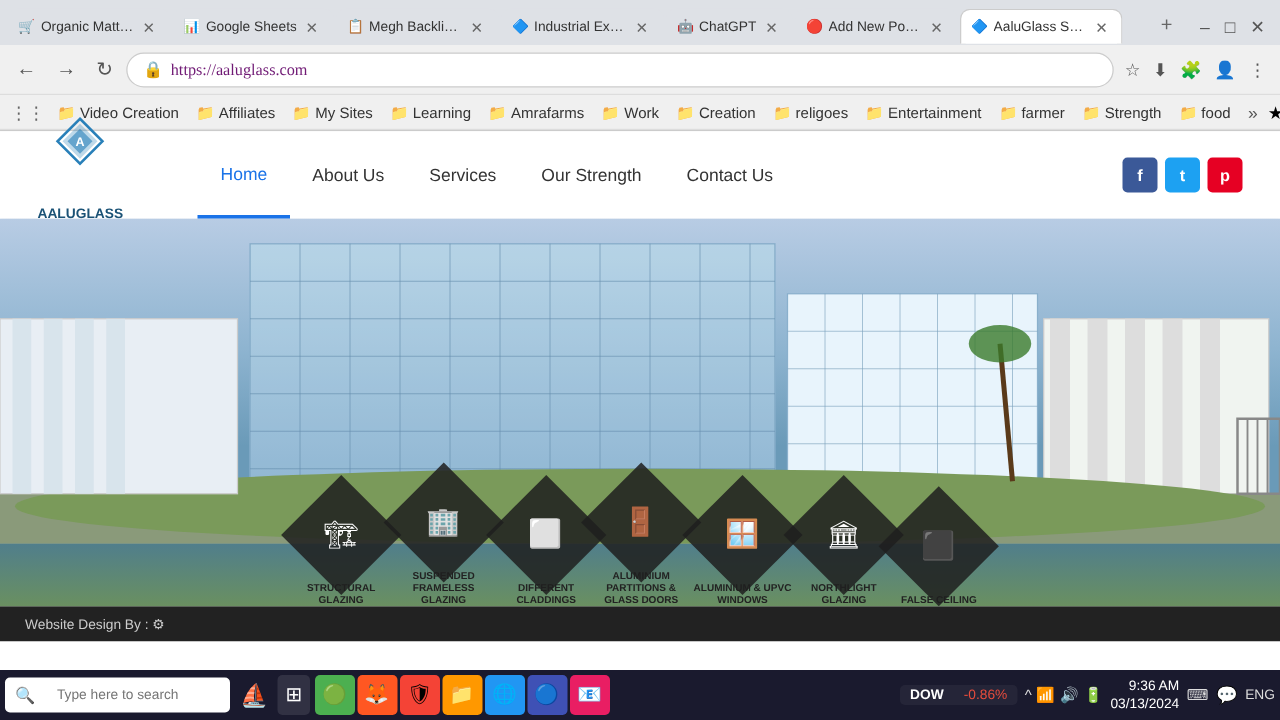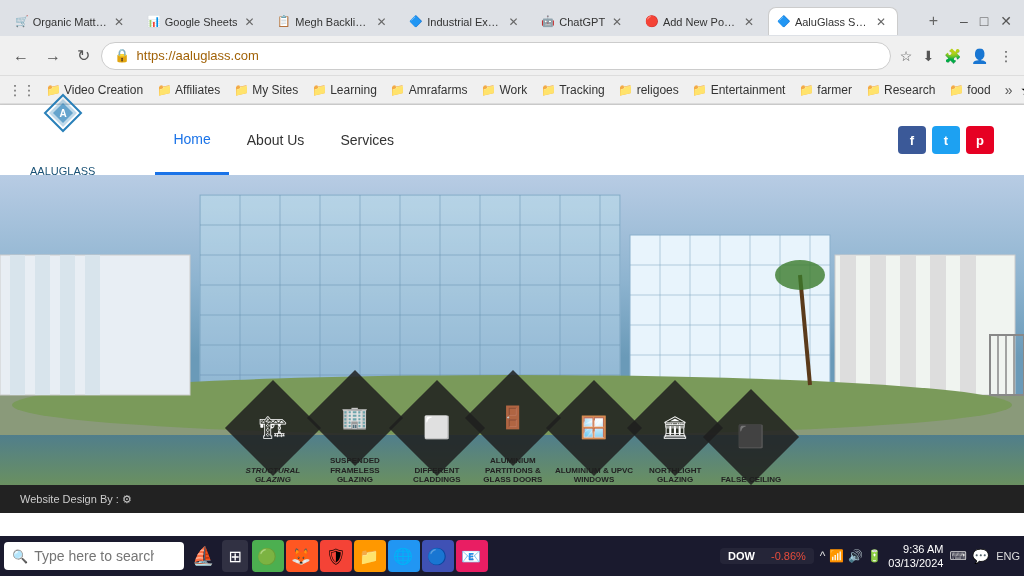--- a/index.html
+++ b/index.html
@@ -18,21 +18,21 @@
     .tab-new { background: none; border: none; cursor: pointer; font-size: 16px; color: #666; padding: 0 6px; }
     .win-minimize { background: none; border: none; cursor: pointer; font-size: 14px; color: #555; padding: 0 6px; }
     .win-maximize { background: none; border: none; cursor: pointer; font-size: 14px; color: #555; padding: 0 6px; }
     .win-close { background: none; border: none; cursor: pointer; font-size: 14px; color: #555; padding: 0 6px; }
     .window-controls { display: flex; align-items: center; margin-left: 8px; }
 
     
     .address-bar { display: flex; align-items: center; background: #f0f0f0; padding: 4px 8px; height: 40px; gap: 6px; border-bottom: 1px solid #ddd; }
     .nav-btn { background: none; border: none; cursor: pointer; font-size: 16px; color: #555; padding: 2px 5px; border-radius: 3px; }
     .url-bar { flex: 1; display: flex; align-items: center; background: #fff; border: 1px solid #ccc; border-radius: 16px; padding: 3px 12px; font-size: 13px; color: #333; height: 28px; gap: 6px; }
-    .url-text { flex: 1; font-size: 13px; color: #a16207; }
+    .url-text { flex: 1; font-size: 13px; color: #701a75; font-family: Liberation Serif, serif; }
     .addr-right { display: flex; align-items: center; gap: 4px; }
     .addr-icon-btn { background: none; border: none; cursor: pointer; font-size: 14px; color: #555; padding: 3px; border-radius: 3px; }
 
     
     .bookmarks-bar { display: flex; align-items: center; padding: 2px 8px; height: 28px; gap: 4px; background: #f0f0f0; border-bottom: 1px solid #ddd; font-size: 12px; overflow: hidden; }
     .bookmark-item { display: flex; align-items: center; gap: 3px; padding: 2px 6px; border-radius: 3px; cursor: pointer; white-space: nowrap; color: #333; font-size: 12px; }
     .bm-icon { font-size: 12px; }
     .bm-more { margin-left: auto; cursor: pointer; font-size: 14px; color: #555; padding: 0 4px; }
 
     
@@ -59,21 +59,21 @@
     .service-diamond-inner { transform: rotate(-45deg); color: #fff; font-size: 22px; }
     .service-label { font-size: 8px; color: #222; text-align: center; font-weight: bold; text-transform: uppercase; max-width: 80px; line-height: 1.2; }
 
     
     .site-footer { background: #222; color: #ccc; font-size: 11px; display: flex; align-items: center; justify-content: space-between; padding: 0 20px; height: 28px; }
 
     
     .taskbar { position: absolute; bottom: 0; left: 0; width: 1024px; height: 40px; background: #1a1a2e; display: flex; align-items: center; gap: 4px; padding: 0 4px; z-index: 100; }
     .taskbar-search { display: flex; align-items: center; background: #fff; border-radius: 4px; padding: 2px 8px; gap: 6px; height: 28px; min-width: 180px; }
     .taskbar-search-icon { font-size: 13px; color: #666; }
-    .taskbar-search-input { border: none; outline: none; font-size: 14px; color: #737373; width: 120px; }
+    .taskbar-search-input { border: none; outline: none; font-size: 11px; color: #737373; width: 120px; text-align: center; }
     .taskbar-ship { font-size: 18px; margin: 0 4px; cursor: pointer; }
     .taskbar-btn { background: rgba(255,255,255,0.1); border: none; border-radius: 4px; padding: 2px 6px; height: 32px; cursor: pointer; display: flex; align-items: center; justify-content: center; color: #fff; font-size: 16px; }
     .taskbar-right { margin-left: auto; display: flex; align-items: center; gap: 6px; }
     .taskbar-app { width: 32px; height: 32px; border-radius: 4px; display: flex; align-items: center; justify-content: center; font-size: 16px; cursor: pointer; }
     .stock-ticker { display: flex; align-items: center; gap: 16px; background: rgba(255,255,255,0.05); padding: 2px 8px; border-radius: 4px; }
     .stock-name { color: #fff; font-size: 11px; font-weight: bold; }
     .stock-change { color: #e74c3c; font-size: 11px; }
     .taskbar-time { color: #fff; font-size: 11px; text-align: right; line-height: 1.3; }
     .taskbar-icons { display: flex; align-items: center; gap: 4px; color: #ddd; font-size: 12px; }
     .notif-icon { color: #ddd; font-size: 14px; cursor: pointer; }
@@ -170,37 +170,37 @@
         <div class="bookmark-item">
           <span class="bm-icon">📁</span>
           <span>Amrafarms</span>
         </div>
         <div class="bookmark-item">
           <span class="bm-icon">📁</span>
           <span>Work</span>
         </div>
         <div class="bookmark-item">
           <span class="bm-icon">📁</span>
-          <span>Tracking</span>
+          <span>Creation</span>
         </div>
         <div class="bookmark-item">
           <span class="bm-icon">📁</span>
           <span>religoes</span>
         </div>
         <div class="bookmark-item">
           <span class="bm-icon">📁</span>
           <span>Entertainment</span>
         </div>
         <div class="bookmark-item">
           <span class="bm-icon">📁</span>
           <span>farmer</span>
         </div>
         <div class="bookmark-item">
           <span class="bm-icon">📁</span>
-          <span>Research</span>
+          <span>Strength</span>
         </div>
         <div class="bookmark-item">
           <span class="bm-icon">📁</span>
           <span>food</span>
         </div>
       </div>
     <span class="bm-more">»</span>
     <div style="margin-left:auto;display:flex;align-items:center;gap:4px;">
       <span style="font-size:14px;">★</span>
 
@@ -212,28 +212,30 @@
 
   <div class="site-nav">
     <div class="logo">
       <svg class="logo-icon" viewBox="0 0 40 40" xmlns="http://www.w3.org/2000/svg">
         <polygon points="20,2 38,20 20,38 2,20" fill="none" stroke="#2980b9" stroke-width="2"></polygon>
         <polygon points="20,6 34,20 20,34 6,20" fill="#2980b9" opacity="0.3"></polygon>
         <polygon points="20,10 30,20 20,30 10,20" fill="#2980b9" opacity="0.6"></polygon>
         <text x="20" y="24" text-anchor="middle" font-size="10" fill="#fff" font-weight="bold">A</text>
       </svg>
       <div style="line-height:1.1;text-align:center;">
-        <div style="font-size:11px;font-weight:normal;color:#1a5276;margin-top:32px;">AALUGLASS</div>
+        <div style="font-size:11px;font-weight:bold;color:#1a5276;margin-top:32px;">AALUGLASS</div>
         <div style="font-size:9px;color:#555;letter-spacing:1px;">SOLUTION</div>
       </div>
     </div>
     <div class="nav-links" id="nav-links-container">
         <a class="nav-link active">Home</a>
         <a class="nav-link ">About Us</a>
         <a class="nav-link ">Services</a>
+        <a class="nav-link ">Our Strength</a>
+        <a class="nav-link ">Contact Us</a>
       </div>
     <div class="social-icons">
       <div class="social-btn" style="background:#3b5998;">f</div>
       <div class="social-btn" style="background:#1da1f2;">t</div>
       <div class="social-btn" style="background:#e60023;">p</div>
     </div>
   </div>
 
   <div class="hero">
     <div class="hero-building">
@@ -324,21 +326,21 @@
         <line x1="1006" y1="160" x2="1006" y2="220" stroke="#888" stroke-width="1.5"></line>
         <line x1="1014" y1="160" x2="1014" y2="220" stroke="#888" stroke-width="1.5"></line>
       </svg>
     </div>
 
     <div class="services-row" id="services-container">
         <div class="service-item">
           <div class="service-diamond">
             <span class="service-diamond-inner">🏗</span>
           </div>
-          <div class="service-label" style="white-space: pre-line; font-style: italic;">STRUCTURAL
+          <div class="service-label" style="white-space: pre-line;">STRUCTURAL
 GLAZING</div>
         </div>
         <div class="service-item">
           <div class="service-diamond">
             <span class="service-diamond-inner">🏢</span>
           </div>
           <div class="service-label" style="white-space: pre-line;">SUSPENDED
 FRAMELESS GLAZING</div>
         </div>
         <div class="service-item">

